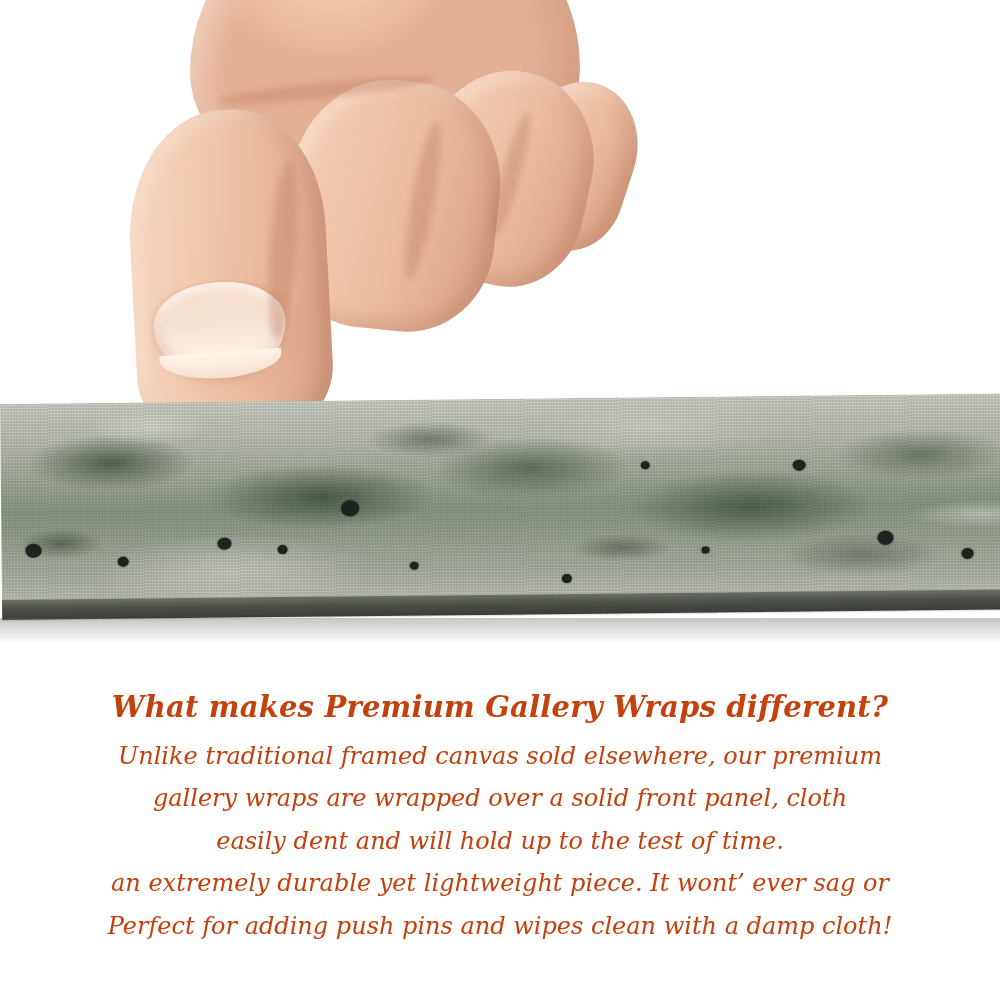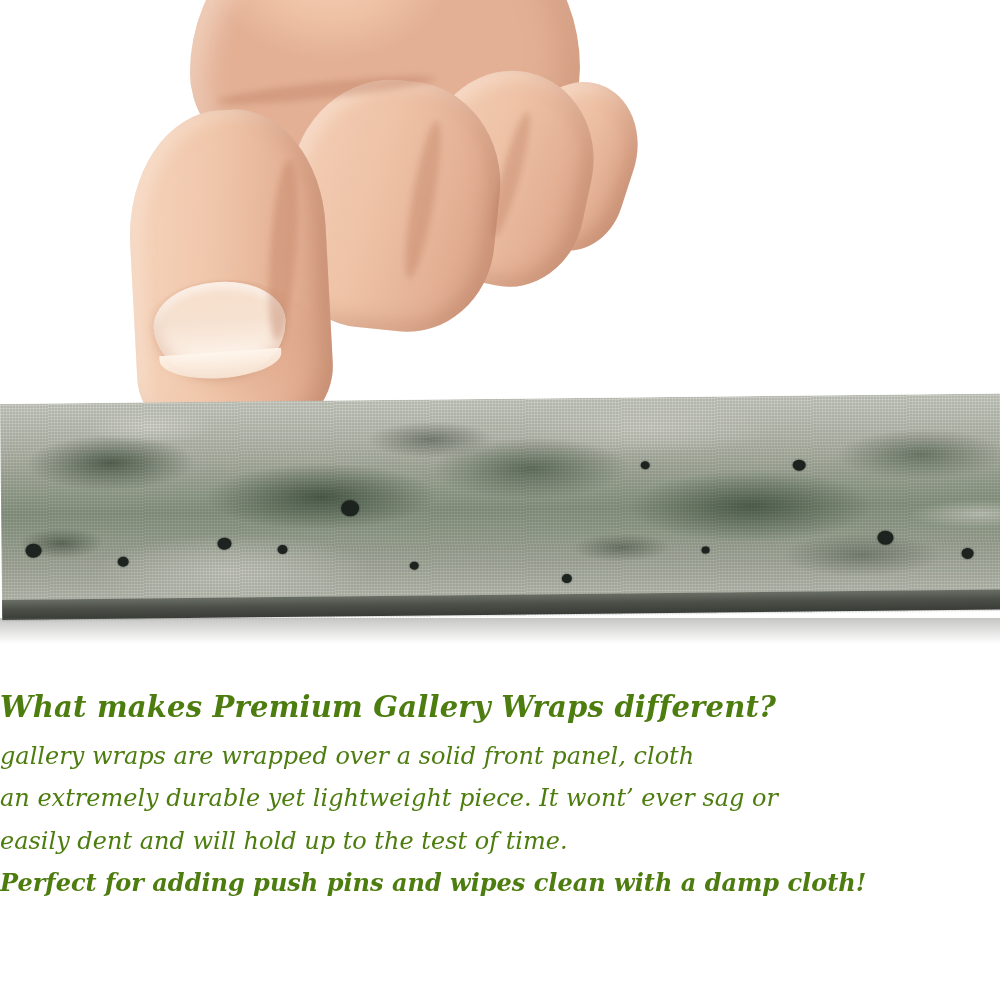--- a/index.html
+++ b/index.html
@@ -231,39 +231,39 @@
     height: 26px;
     background: linear-gradient(180deg, rgba(90,92,86,0.35) 0%, rgba(255,255,255,0) 100%);
   }
 
   
   .caption {
     position: absolute;
     left: 0;
     top: 690px;
     width: 1000px;
+    text-align: center;
     font-family: "DejaVu Serif", serif;
     font-style: italic;
-    color: #4d7c0f;
+    color: #c2410c;
   }
   .caption-title {
     font-size: 29px;
     font-weight: 700;
     letter-spacing: .2px;
     margin-bottom: 16px;
   }
   .caption-body p {
     margin: 0 0 10px 0;
     font-size: 24px;
     line-height: 1.35;
   }
   .caption-body p:last-child {
     margin-top: 6px;
     margin-bottom: 0;
-    font-weight: bold;
   }
 </style>
 </head>
 <body>
 
 <div class="page">
 
   <div class="photo">
 
     <div class="hand">
@@ -299,20 +299,21 @@
       <div class="dot d12"></div>
       <div class="wrap-side"></div>
     </div>
 
     <div class="wrap-shadow"></div>
   </div>
 
   <div class="caption">
     <div class="caption-title">What makes Premium Gallery Wraps different?</div>
     <div class="caption-body">
+      <p>Unlike traditional framed canvas sold elsewhere, our premium</p>
       <p>gallery wraps are wrapped over a solid front panel, cloth</p>
+      <p>easily dent and will hold up to the test of time.</p>
       <p>an extremely durable yet lightweight piece. It wont’ ever sag or</p>
-      <p>easily dent and will hold up to the test of time.</p>
       <p>Perfect for adding push pins and wipes clean with a damp cloth!</p>
     </div>
   </div>
 
 </div>
 
 </body></html>

